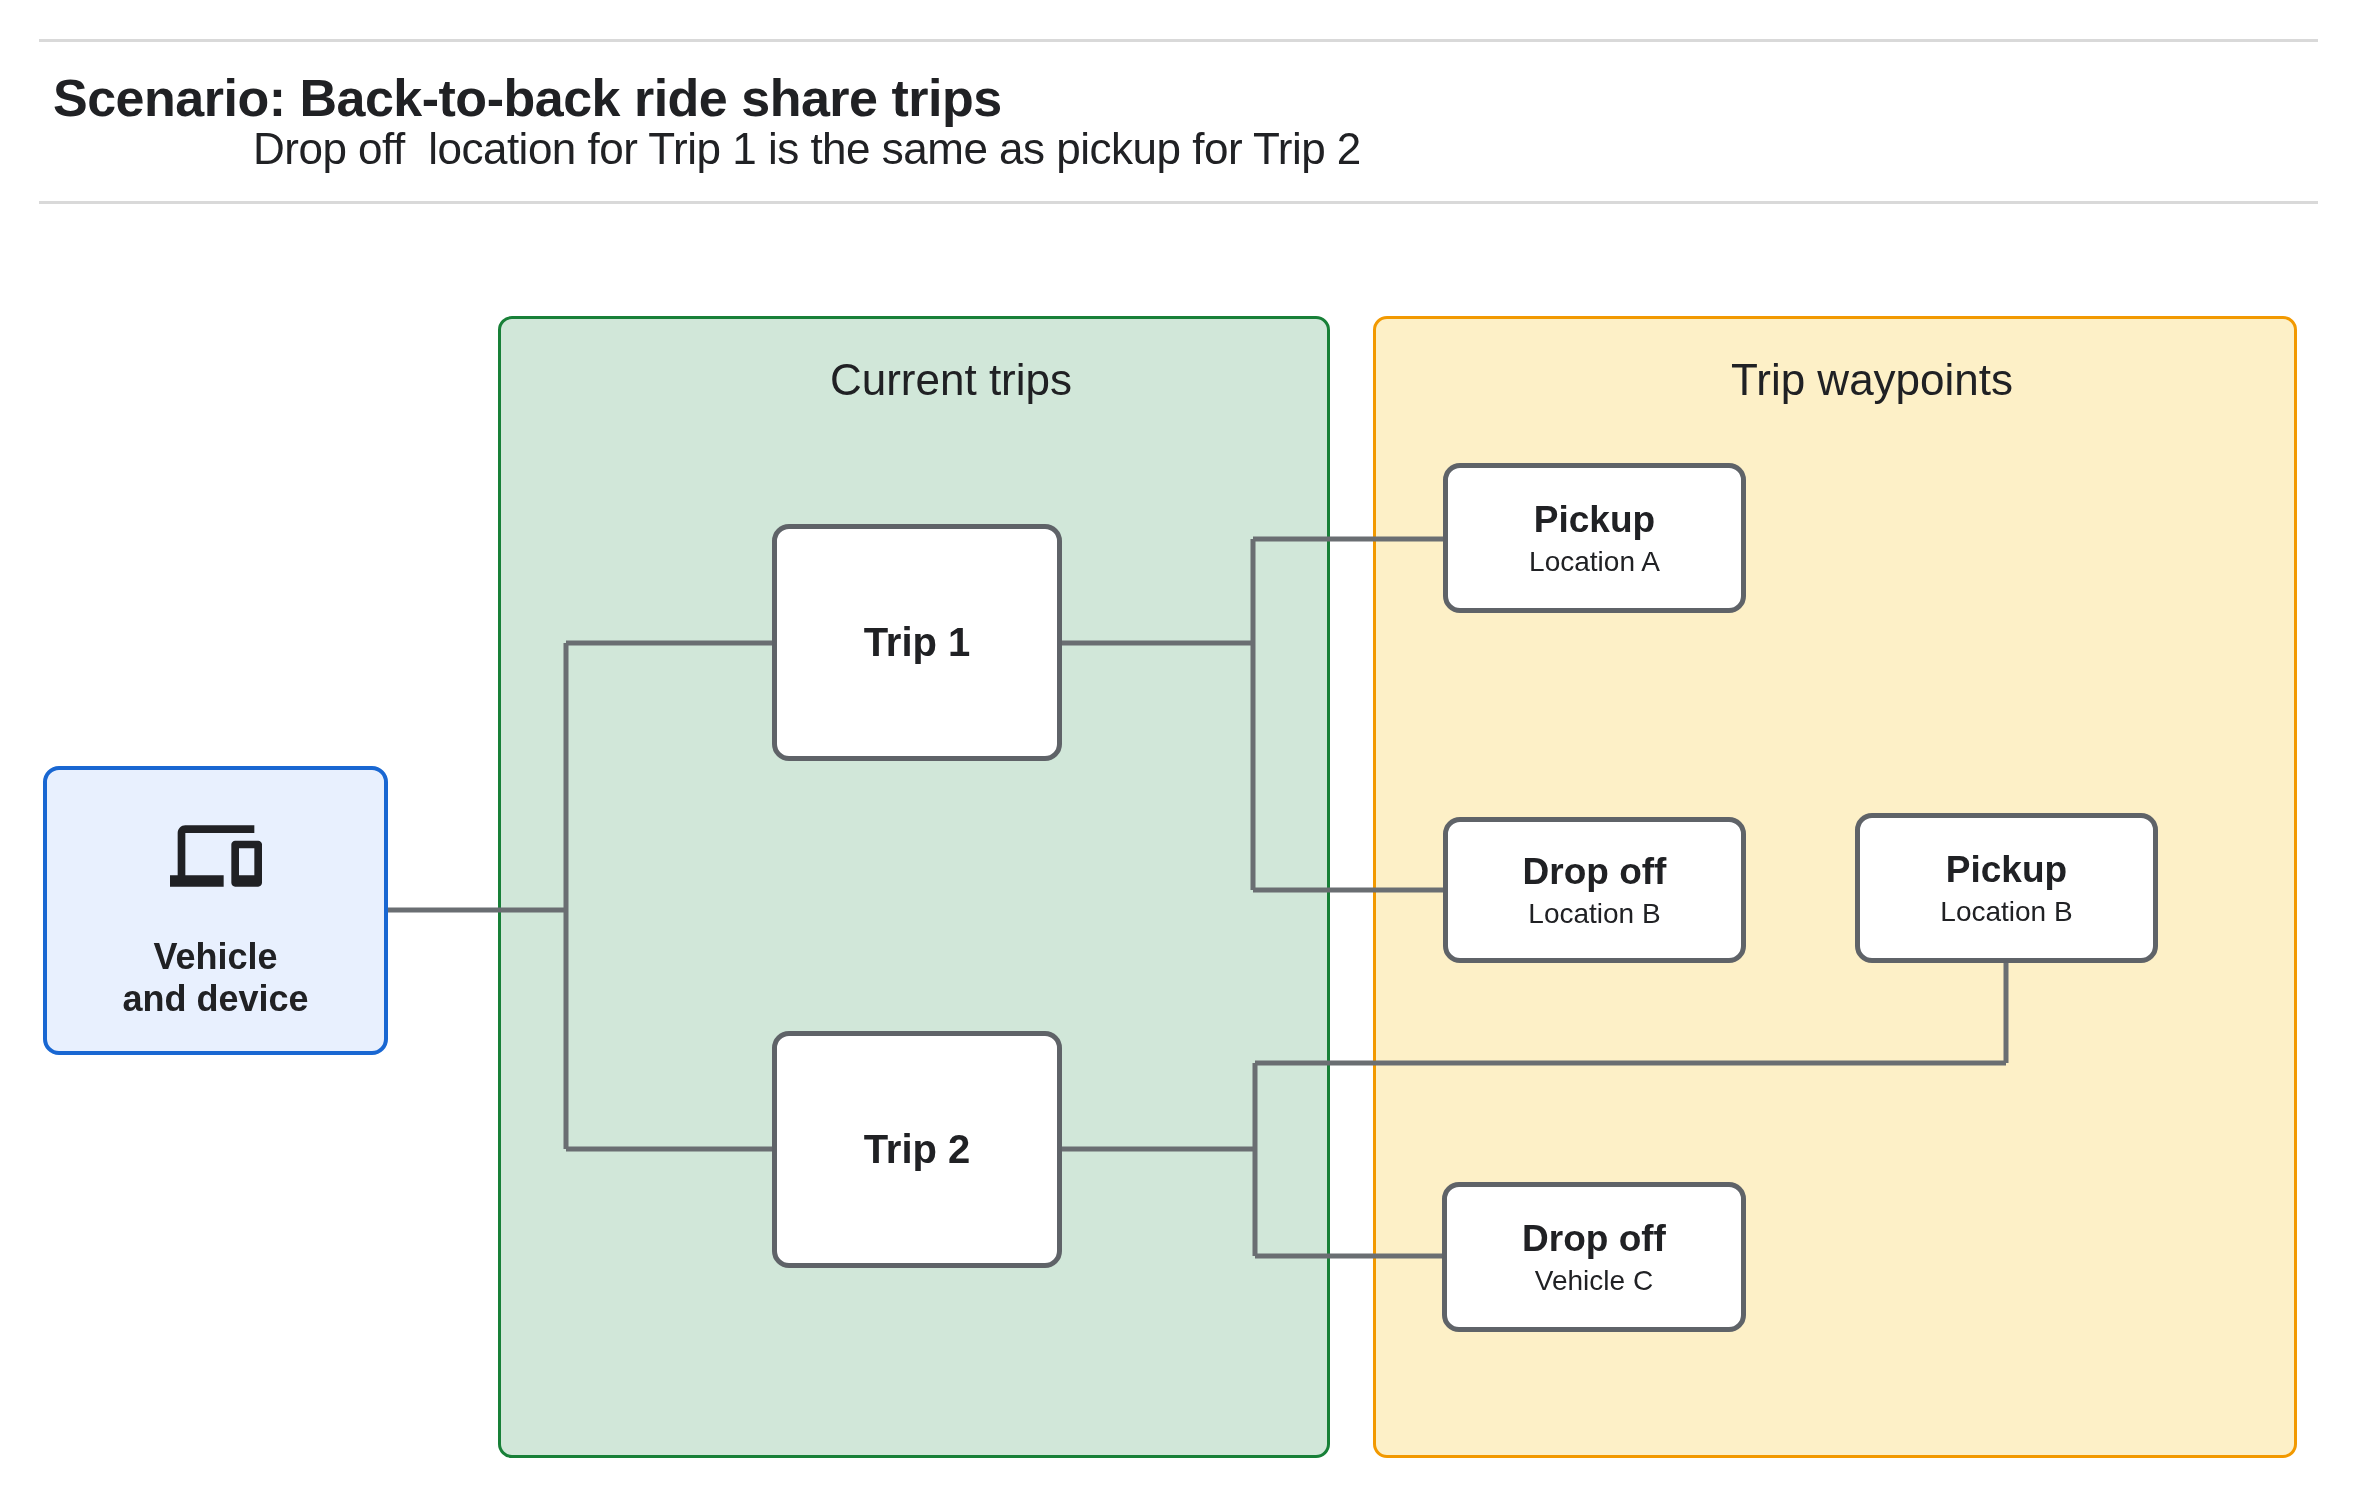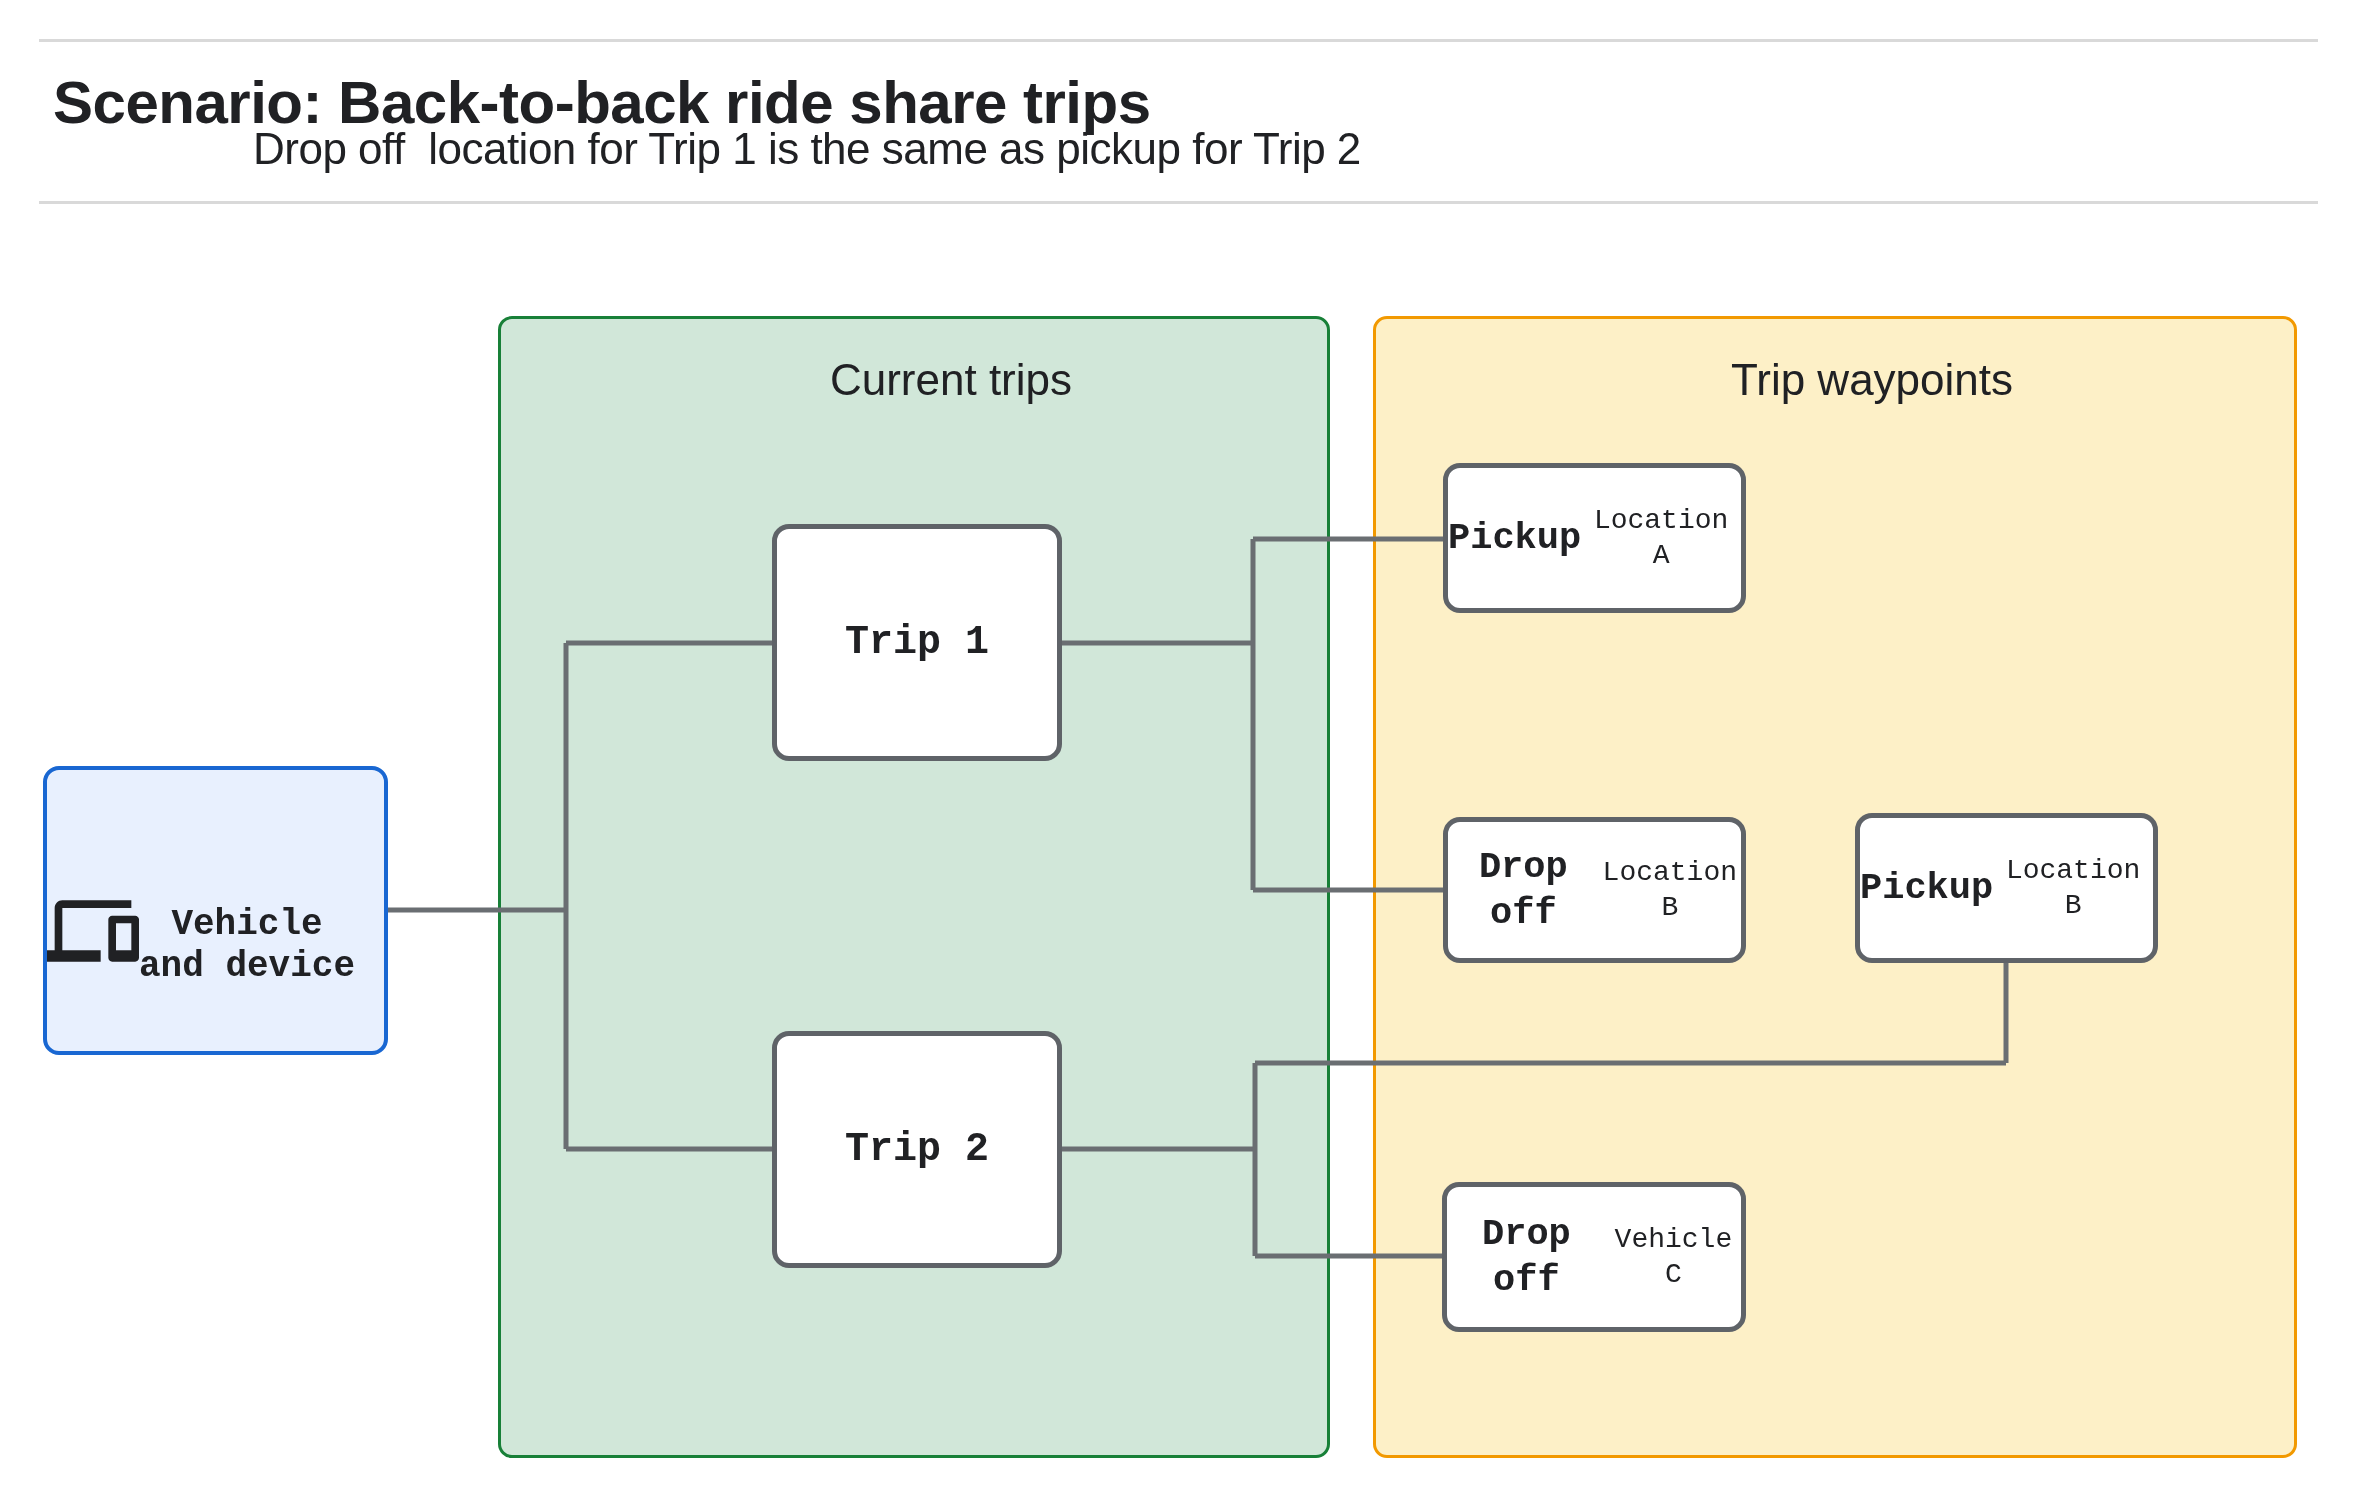--- a/index.html
+++ b/index.html
@@ -3,43 +3,43 @@
 <meta charset="utf-8">
 <style>
   html,body{margin:0;padding:0;background:#ffffff;}
   body{
     width:2357px;height:1497px;position:relative;overflow:hidden;
     font-family:"Liberation Sans",sans-serif;color:#202124;
   }
   .divider{position:absolute;left:39px;width:2279px;height:3px;background:#d9d9d9;}
   #divider-top{top:39px;}
   #divider-bottom{top:201px;}
-  .hdr-title{position:absolute;left:53px;top:68px;font-size:60px;font-weight:bold;letter-spacing:-0.5px;}
+  .hdr-title{position:absolute;left:53px;top:68px;font-size:52px;font-weight:bold;letter-spacing:-0.5px;}
   .hdr-sub{position:absolute;left:253px;top:124px;font-size:44px;font-weight:normal;white-space:pre-wrap;letter-spacing:-0.5px;}
 
   #wires{position:absolute;left:0;top:0;z-index:1;}
 
   .container-box{position:absolute;border-radius:14px;box-sizing:border-box;z-index:0;}
   #group-current-trips{
     left:498px;top:316px;width:832px;height:1142px;
     background:#d1e7d9;border:3px solid #188038;
   }
   #group-trip-waypoints{
     left:1373px;top:316px;width:924px;height:1142px;
     background:#fdf0c7;border:3px solid #f29900;
   }
   .container-title{
     position:absolute;top:36px;left:0;width:100%;text-align:center;
     font-size:44px;color:#202124;margin-left:37px;
   }
 
   .node{
     position:absolute;background:#ffffff;border:5px solid #5f6368;border-radius:17px;
-    box-sizing:border-box;z-index:2;display:flex;flex-direction:row;
-    align-items:center;justify-content:center;text-align:center;font-family:Liberation Mono, monospace;
+    box-sizing:border-box;z-index:2;display:flex;flex-direction:column;
+    align-items:center;justify-content:center;text-align:center;
   }
   #node-trip-1{left:772px;top:524px;width:290px;height:237px;}
   #node-trip-2{left:772px;top:1031px;width:290px;height:237px;border-radius:17px;}
   .trip-label{font-size:40px;font-weight:bold;}
 
   #node-pickup-a{left:1443px;top:463px;width:303px;height:150px;}
   #node-dropoff-b{left:1443px;top:817px;width:303px;height:146px;}
   #node-pickup-b{left:1855px;top:813px;width:303px;height:150px;}
   #node-dropoff-c{left:1442px;top:1182px;width:304px;height:150px;}
   .wp-title{font-size:37px;font-weight:bold;line-height:1.25;}

